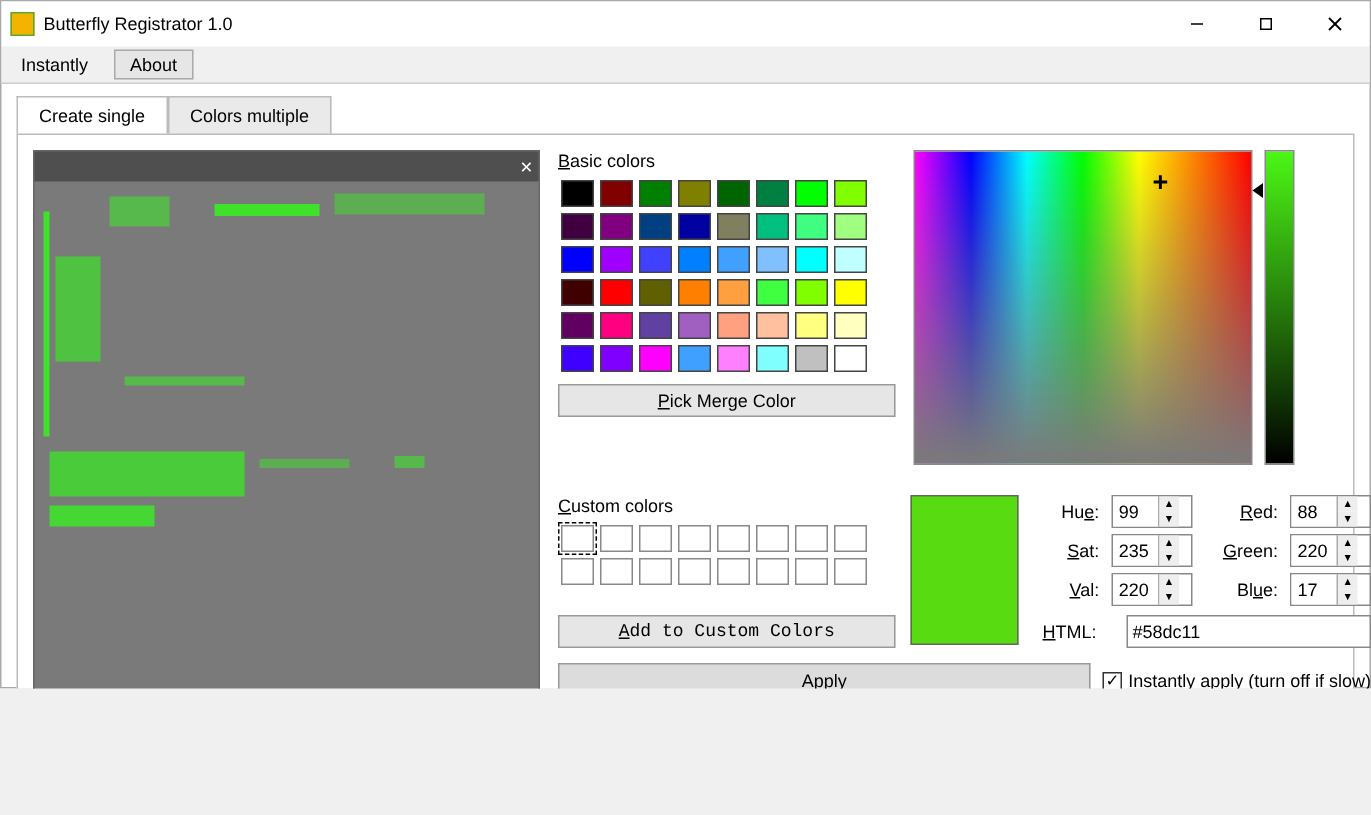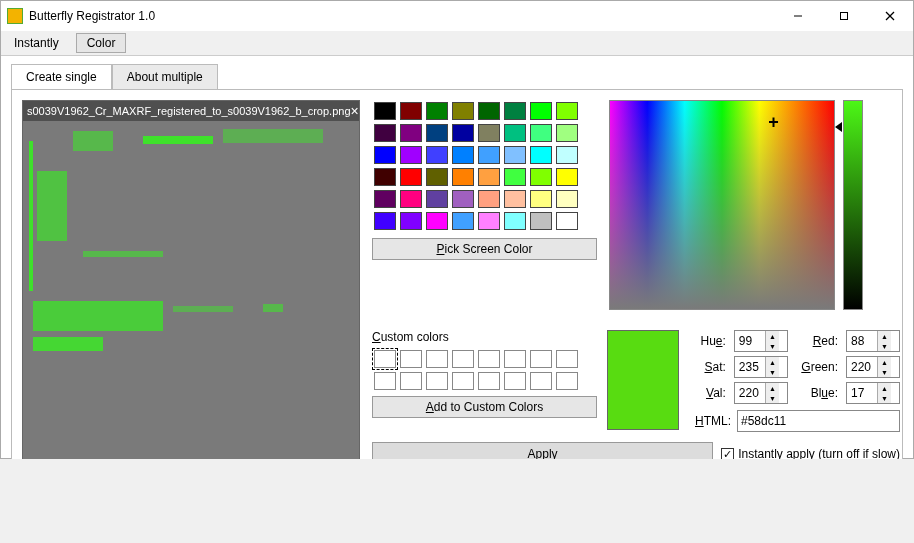--- a/index.html
+++ b/index.html
@@ -46,21 +46,21 @@
   .custom-grid { display:flex; flex-wrap:wrap; width:216px;}
   .custom-swatch { width:22px; height:18px; margin:2px; border:1px solid #888; background:#fff;}
   .custom-swatch.selected { outline:1px dashed #000; outline-offset:1px;}
   .chosen-color { width:72px; height:100px; background:#58dc11; border:1px solid #666;}
   .val-grid { display:grid; grid-template-columns:auto 54px auto 54px; gap:4px 8px; align-items:center; margin-left:6px;}
   .val-grid label { text-align:right; white-space:nowrap;}
   .spin { display:flex; border:1px solid #888; height:22px; background:#fff;}
   .spin input { border:none; width:30px; padding:0 4px; font-size:12px; outline:none;}
   .spin .arrows { width:14px; display:flex; flex-direction:column; border-left:1px solid #aaa;}
   .spin .arrows div { flex:1; font-size:7px; line-height:1; display:flex; align-items:center; justify-content:center; cursor:pointer; background:#eee;}
-  .html-row { grid-column:1 / span 4; display:flex; align-items:center; gap:6px; margin-top:2px;}
+  .html-row { grid-column:1 / span 4; display:flex; align-items:center; gap:20px; margin-top:2px;}
   .html-row input[type="text"]{ flex:1; border:1px solid #888; padding:3px; font-size:12px;}
   .bottom-row { display:flex; align-items:center; gap:8px; margin-top:10px;}
   .apply-btn { flex:1; padding:4px; border:1px solid #999; background:#dcdcdc; text-align:center; cursor:pointer;}
   .checkbox { display:flex; align-items:center; gap:4px;}
   .checkbox .box { width:13px; height:13px; border:1px solid #333; display:flex; align-items:center; justify-content:center; font-size:11px; line-height:1; background:#fff;}
 </style>
 </head>
 <body>
 
 <div class="window">
@@ -81,54 +81,54 @@
     <div class="sysbtn close">
       <svg width="10" height="10">
           <line x1="1" y1="1" x2="9" y2="9" stroke="#000" stroke-width="1.2"></line>
           <line x1="9" y1="1" x2="1" y2="9" stroke="#000" stroke-width="1.2"></line>
         </svg>
     </div>
   </div>
 
   <div class="menubar">
     <div class="menutab">Instantly</div>
-    <div class="about">Color</div>
+    <div class="about">About</div>
   </div>
 
   <div class="content">
     <div class="subtabs">
       <div class="subtab active">Create single</div>
-      <div class="subtab">About multiple</div>
+      <div class="subtab">Colors multiple</div>
     </div>
 
     <div class="panel">
 
       <div class="left-col">
         <div class="preview">
           <div class="preview-caption">
-            <span>s0039V1962_Cr_MAXRF_registered_to_s0039V1962_b_crop.png</span>
             <span class="preview-close">×</span>
           </div>
           <div class="blotch" style="left:6px; top:40px; width:4px; height:150px;"></div>
           <div class="blotch" style="left:14px; top:70px; width:30px; height:70px; opacity:.7"></div>
           <div class="blotch" style="left:50px; top:30px; width:40px; height:20px; opacity:.6"></div>
           <div class="blotch" style="left:120px; top:35px; width:70px; height:8px;"></div>
           <div class="blotch" style="left:200px; top:28px; width:100px; height:14px; opacity:.5"></div>
           <div class="blotch" style="left:60px; top:150px; width:80px; height:6px; opacity:.6"></div>
           <div class="blotch" style="left:10px; top:200px; width:130px; height:30px; opacity:.8"></div>
           <div class="blotch" style="left:10px; top:236px; width:70px; height:14px; opacity:.9"></div>
           <div class="blotch" style="left:150px; top:205px; width:60px; height:6px; opacity:.5"></div>
           <div class="blotch" style="left:240px; top:203px; width:20px; height:8px; opacity:.6"></div>
         </div>
       </div>
 
       <div class="right-col">
 
         <div class="right-top">
           <div class="swatch-area">
+            <div class="label"><span class="u">B</span><span>asic colors</span></div>
             <div class="swatch-grid" id="swatch-grid">
                 <div class="swatch" style="background: rgb(0, 0, 0);"></div>
                 <div class="swatch" style="background: rgb(128, 0, 0);"></div>
                 <div class="swatch" style="background: rgb(0, 128, 0);"></div>
                 <div class="swatch" style="background: rgb(128, 128, 0);"></div>
                 <div class="swatch" style="background: rgb(0, 101, 0);"></div>
                 <div class="swatch" style="background: rgb(0, 128, 64);"></div>
                 <div class="swatch" style="background: rgb(0, 255, 0);"></div>
                 <div class="swatch" style="background: rgb(128, 255, 0);"></div>
                 <div class="swatch" style="background: rgb(64, 0, 64);"></div>
@@ -165,21 +165,21 @@
                 <div class="swatch" style="background: rgb(255, 255, 192);"></div>
                 <div class="swatch" style="background: rgb(64, 0, 255);"></div>
                 <div class="swatch" style="background: rgb(128, 0, 255);"></div>
                 <div class="swatch" style="background: rgb(255, 0, 255);"></div>
                 <div class="swatch" style="background: rgb(64, 160, 255);"></div>
                 <div class="swatch" style="background: rgb(255, 128, 255);"></div>
                 <div class="swatch" style="background: rgb(128, 255, 255);"></div>
                 <div class="swatch" style="background: rgb(192, 192, 192);"></div>
                 <div class="swatch" style="background: rgb(255, 255, 255);"></div>
               </div>
-            <div class="btn wide" style="margin-top:6px;"><span class="u">P</span><span>ick Screen Color</span></div>
+            <div class="btn wide" style="margin-top:6px;"><span class="u">P</span><span>ick Merge Color</span></div>
           </div>
 
           <div class="color-field-wrap">
             <div class="color-field">
               <div class="crosshair" style="left:73%; top:10%;">+</div>
             </div>
             <div class="val-strip">
               <div class="val-arrow"></div>
             </div>
           </div>
@@ -199,21 +199,21 @@
               <div class="custom-swatch"></div>
               <div class="custom-swatch"></div>
               <div class="custom-swatch"></div>
               <div class="custom-swatch"></div>
               <div class="custom-swatch"></div>
               <div class="custom-swatch"></div>
               <div class="custom-swatch"></div>
               <div class="custom-swatch"></div>
               <div class="custom-swatch"></div>
             </div>
-            <div class="btn wide" style="margin-top:4px;"><span class="u">A</span><span>dd to Custom Colors</span></div>
+            <div class="btn wide" style="margin-top:18px;font-family:Liberation Mono, monospace;"><span class="u">A</span><span>dd to Custom Colors</span></div>
           </div>
 
           <div class="chosen-color"></div>
 
           <div class="val-grid">
             <label>Hu<span class="u">e</span>:</label>
             <div class="spin">
                 <input value="99" style="">
                 <div class="arrows">
                   <div>▲</div>

